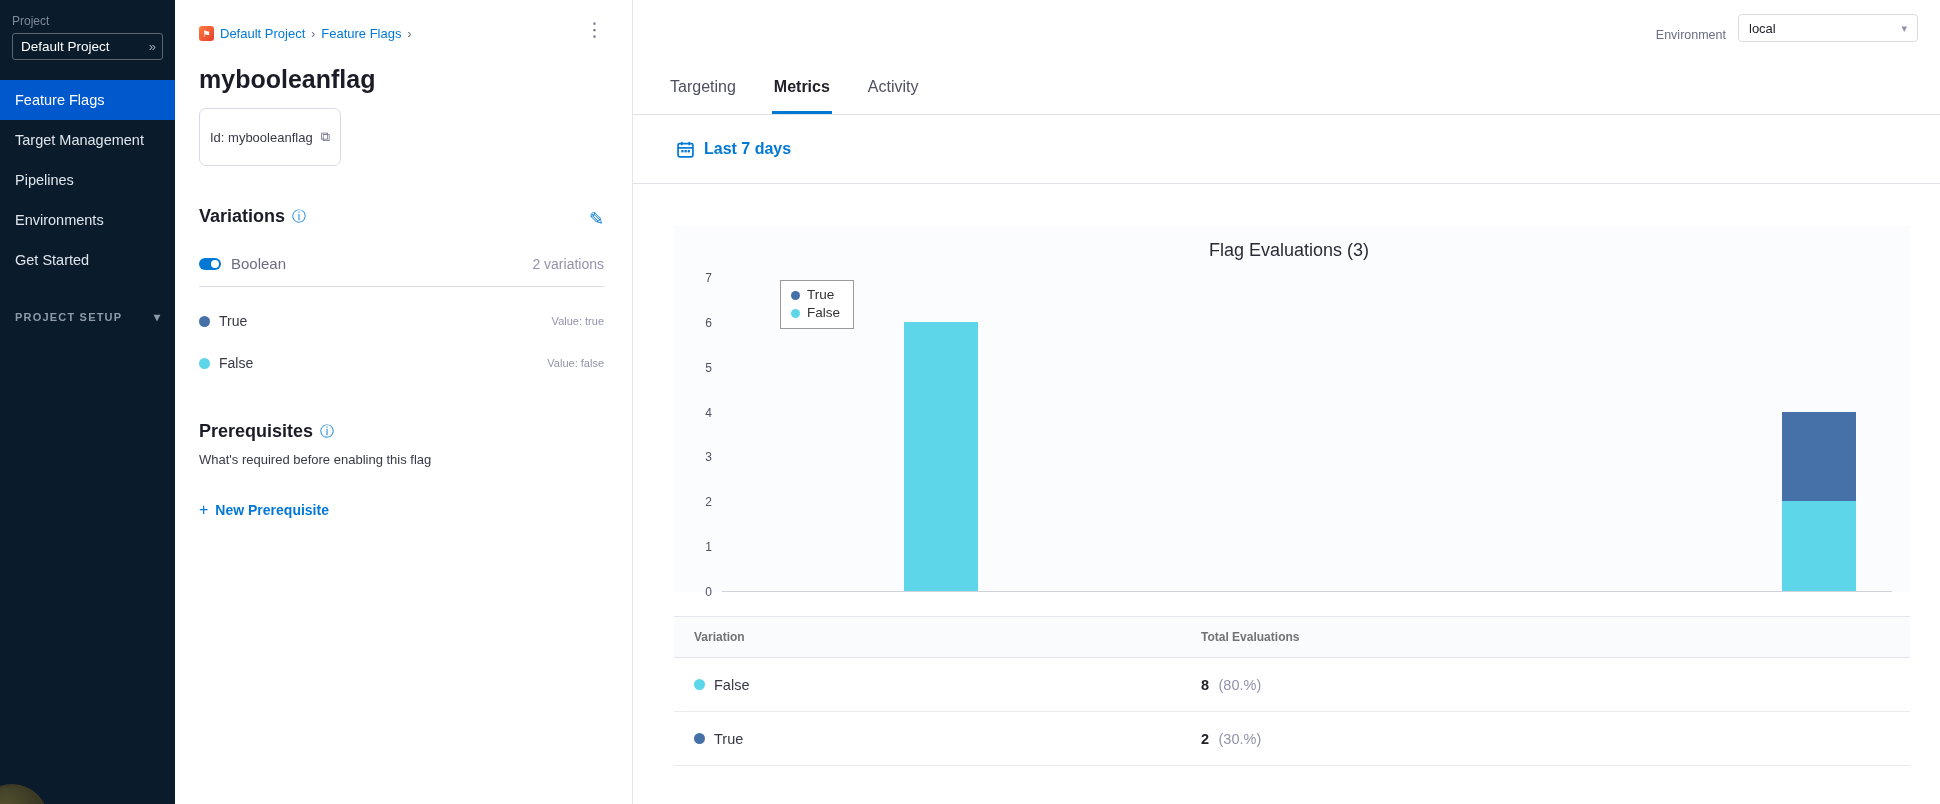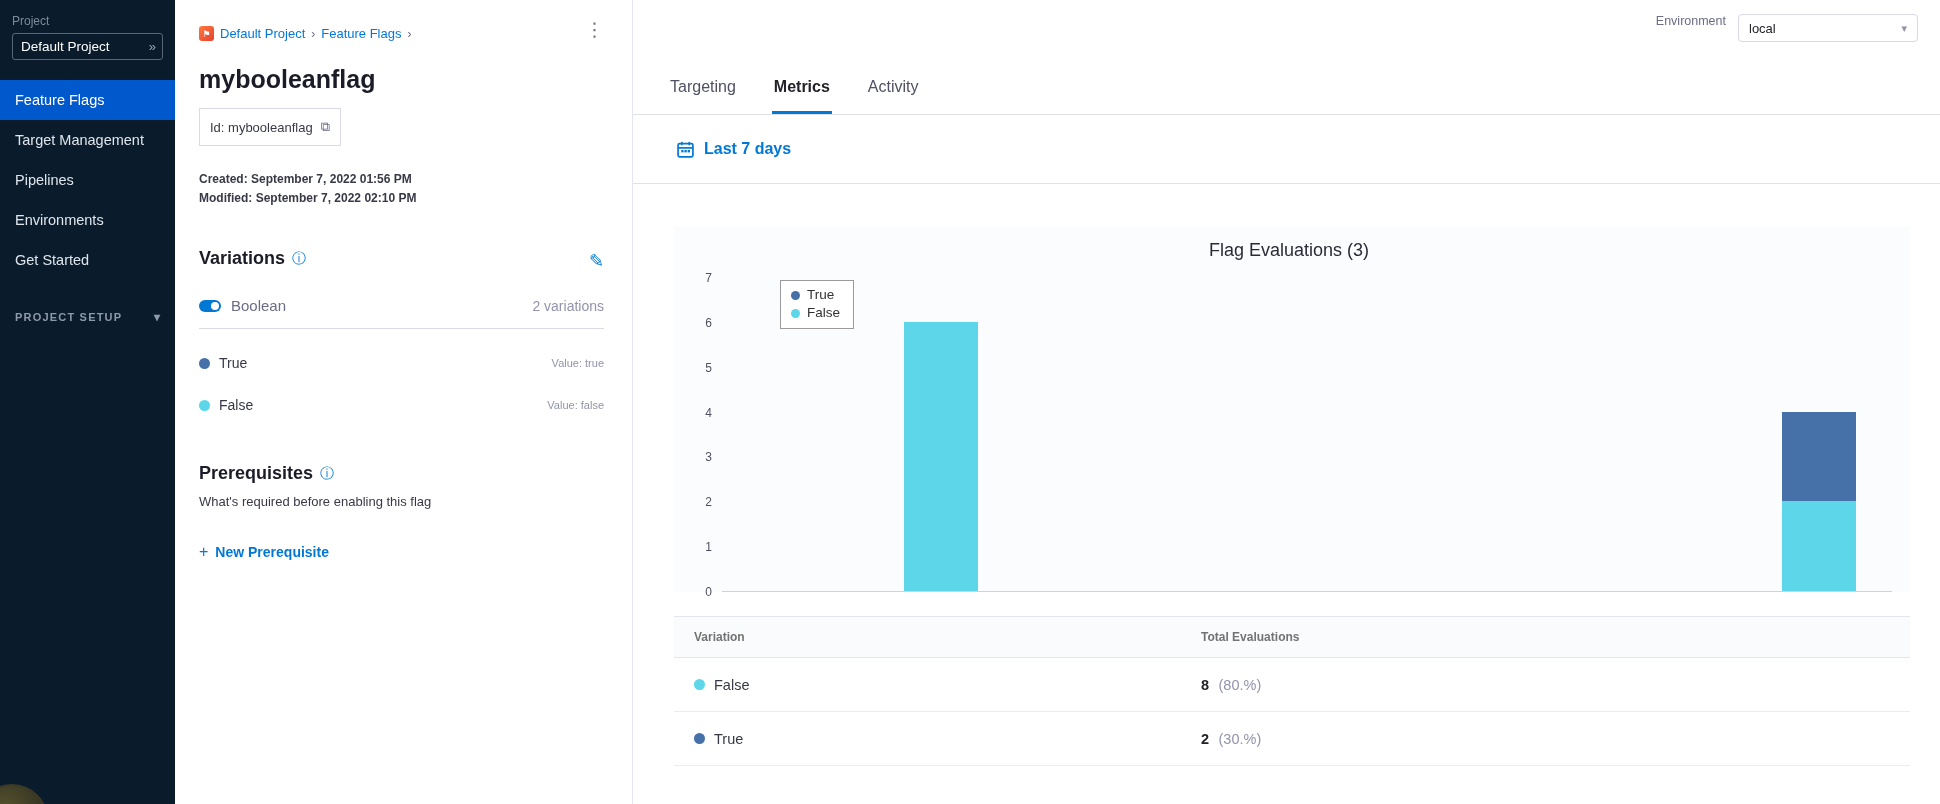--- a/index.html
+++ b/index.html
@@ -32,21 +32,21 @@
   .crumb-link { color:#0278d5; cursor:pointer; }
   .crumb-sep { color:#6b6d85; font-size:12px; }
   .ff-icon { width:15px; height:15px; border-radius:3px;
     background:linear-gradient(135deg,#ff7b3d,#e6402e); display:inline-flex;
     align-items:center; justify-content:center; color:#fff; font-size:9px; }
   .kebab { position:absolute; right:28px; top:20px; color:#6b6d85; font-size:19px;
     cursor:pointer; line-height:1; }
   .flag-title { margin-top:24px; font-size:25px; font-weight:700; color:#1c1c28; }
   .id-chip-row { margin-top:14px; }
   .id-chip { display:inline-flex; align-items:center; gap:8px; border:1px solid #d9dae5;
-    border-radius:0; padding:10px 10px; font-size:13px; color:#383946; }
+    border-radius:7px; padding:20px 10px; font-size:13px; color:#383946; }
   .copy-icon { color:#6b6d85; font-size:13px; cursor:pointer; }
   .meta { margin-top:24px; font-size:12px; font-weight:700; color:#383946; line-height:1.6; }
   .section-head { display:flex; align-items:center; gap:7px; font-size:18px;
     font-weight:700; color:#1c1c28; }
   .info-icon { color:#0278d5; font-size:14px; font-weight:400; cursor:pointer; }
   .variations { margin-top:40px; position:relative; }
   .edit-icon { position:absolute; right:0; top:2px; color:#0278d5; font-size:18px;
     cursor:pointer; }
   .bool-row { margin-top:28px; display:flex; align-items:center;
     padding-bottom:14px; border-bottom:1px solid #d9dae5; }
@@ -62,21 +62,21 @@
   .var-value { margin-left:auto; font-size:11px; color:#9293ab; }
   .prereq { margin-top:50px; }
   .prereq-desc { margin-top:10px; font-size:13px; color:#383946; }
   .new-prereq { margin-top:34px; display:flex; align-items:center; gap:7px;
     color:#0278d5; font-size:14px; font-weight:600; cursor:pointer; }
   .plus-icon { font-size:16px; font-weight:400; }
 
   
   .main { flex:1; display:flex; flex-direction:column; background:#fff; min-width:0; }
   .main-top { height:62px; position:relative; flex:none; }
-  .env-wrap { position:absolute; right:22px; top:14px; display:flex; align-items:flex-start; gap:12px; }
+  .env-wrap { position:absolute; right:22px; top:14px; display:flex; align-items:flex-end; gap:12px; }
   .env-label { font-size:12.5px; color:#6b6d85; }
   .env-select { width:180px; height:28px; border:1px solid #d9dae5; border-radius:4px;
     display:flex; align-items:center; justify-content:space-between; padding:0 10px;
     font-size:13px; color:#22222a; cursor:pointer; background:#fff; }
   .env-select .chev { color:#9293ab; font-size:11px; }
   .tabs-row { padding:0 0 0 35px; border-bottom:1px solid #e0e2ea; display:flex;
     gap:34px; flex:none; }
   .tab { padding:16px 2px 15px; font-size:16px; color:#4f5162; cursor:pointer;
     border-bottom:3px solid transparent; }
   .tab.active { color:#22222a; font-weight:700; border-bottom-color:#0278d5; }
@@ -166,24 +166,20 @@
 
     <h1 class="flag-title">mybooleanflag</h1>
 
     <div class="id-chip-row">
       <span class="id-chip">
         <span>Id: mybooleanflag</span>
         <span class="copy-icon">⧉</span>
       </span>
     </div>
 
-    <div class="meta">
-      <div>Created: September 7, 2022 01:56 PM</div>
-      <div>Modified: September 7, 2022 02:10 PM</div>
-    </div>
 
     <div class="variations">
       <div class="section-head">
         <span>Variations</span>
         <span class="info-icon">ⓘ</span>
       </div>
       <span class="edit-icon">✎</span>
 
       <div class="bool-row">
         <span class="toggle-pill"></span>

